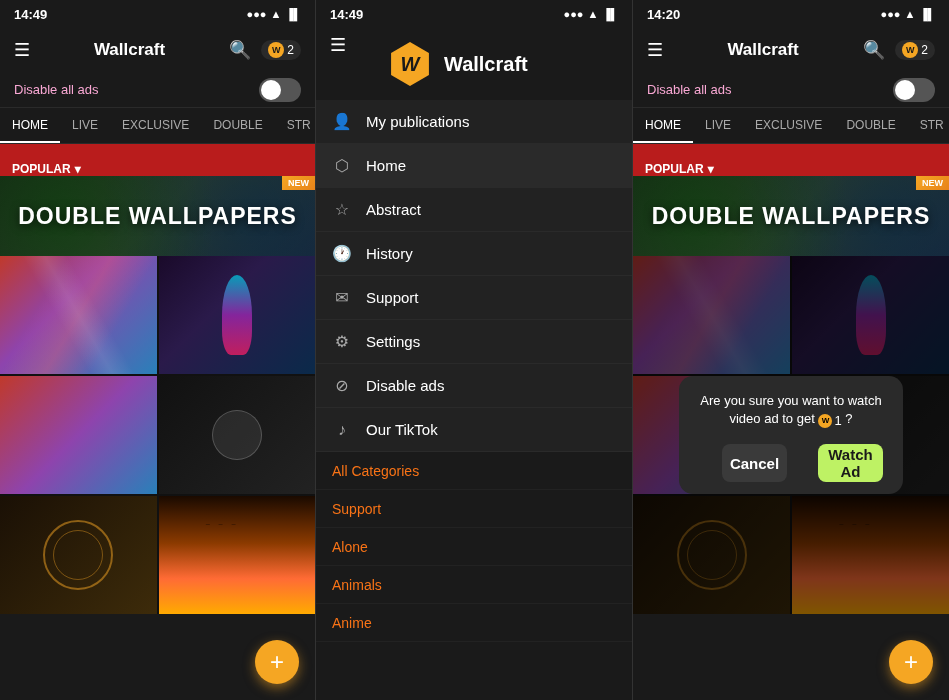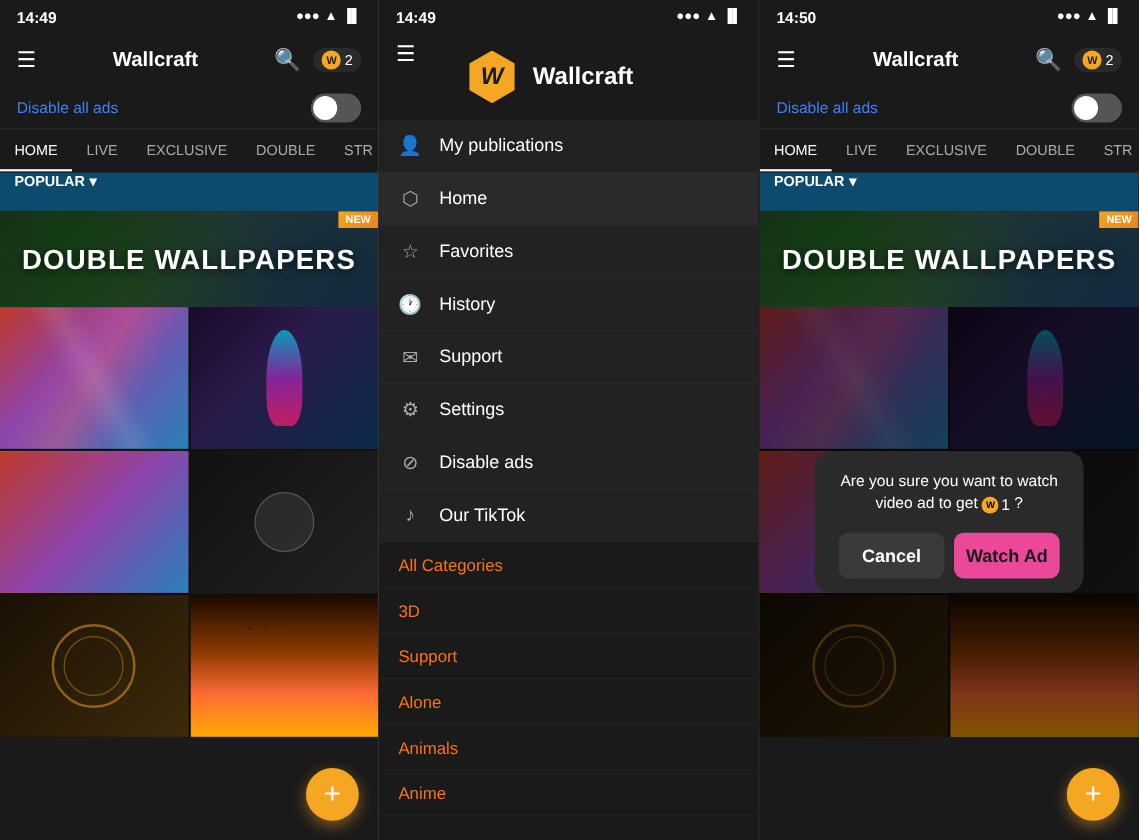--- a/index.html
+++ b/index.html
@@ -119,21 +119,21 @@
     .disable-ads-row {
       height: 36px;
       background: #1a1a1a;
       display: flex;
       align-items: center;
       justify-content: space-between;
       padding: 0 14px;
       border-bottom: 1px solid #2a2a2a;
     }
     .disable-ads-text {
-      color: #3b82f6;
+      color: #f9a8d4;
       font-size: 13px;
       text-align: center;
     }
     .toggle {
       width: 42px;
       height: 24px;
       background: #555;
       border-radius: 12px;
       position: relative;
       cursor: pointer;
@@ -170,23 +170,23 @@
       border-bottom: 2px solid transparent;
     }
     .cat-tab.active {
       color: #fff;
       border-bottom: 2px solid #fff;
     }
 
     
     .popular-filter {
       height: 32px;
-      background: #0c4a6e;
-      display: flex;
-      align-items: flex-start;
+      background: #b91c1c;
+      display: flex;
+      align-items: flex-end;
       padding: 0 12px;
     }
     .popular-btn {
       display: flex;
       align-items: center;
       gap: 4px;
       color: #fff;
       font-size: 12px;
       font-weight: 600;
       cursor: pointer;
@@ -386,27 +386,28 @@
       gap: 8px;
     }
     .dialog-btn {
       flex: 1;
       height: 38px;
       border-radius: 8px;
       font-size: 15px;
       font-weight: 600;
       cursor: pointer;
       border: none;
+      margin-left: 23px;
     }
     .dialog-btn-cancel {
       background: #3a3a3a;
       color: #fff;
     }
     .dialog-btn-watch {
-      background: #ec4899;
+      background: #bef264;
       color: #1a1a1a;
     }
 
     
     .right-top-nav {
       display: flex;
       align-items: center;
       justify-content: space-between;
       height: 44px;
       padding: 0 14px;
@@ -583,21 +584,21 @@
     <div class="menu-item">
       <span class="menu-item-icon">👤</span>
       <span class="menu-item-label">My publications</span>
     </div>
     <div class="menu-item active">
       <span class="menu-item-icon">⬡</span>
       <span class="menu-item-label">Home</span>
     </div>
     <div class="menu-item">
       <span class="menu-item-icon">☆</span>
-      <span class="menu-item-label">Favorites</span>
+      <span class="menu-item-label">Abstract</span>
     </div>
     <div class="menu-item">
       <span class="menu-item-icon">🕐</span>
       <span class="menu-item-label">History</span>
     </div>
     <div class="menu-item">
       <span class="menu-item-icon">✉</span>
       <span class="menu-item-label">Support</span>
     </div>
     <div class="menu-item">
@@ -612,41 +613,38 @@
       <span class="menu-item-icon">♪</span>
       <span class="menu-item-label">Our TikTok</span>
     </div>
   </div>
 
   <div class="menu-category-list">
     <div class="menu-cat-item">
       <span class="menu-cat-item-label">All Categories</span>
     </div>
     <div class="menu-cat-item">
-      <span class="menu-cat-item-label">3D</span>
-    </div>
-    <div class="menu-cat-item">
       <span class="menu-cat-item-label">Support</span>
     </div>
     <div class="menu-cat-item">
       <span class="menu-cat-item-label">Alone</span>
     </div>
     <div class="menu-cat-item">
       <span class="menu-cat-item-label">Animals</span>
     </div>
     <div class="menu-cat-item">
       <span class="menu-cat-item-label">Anime</span>
     </div>
   </div>
 </div>
 
 <div class="panel panel-right">
 
   <div class="status-bar">
-    <span class="status-time">14:50</span>
+    <span class="status-time">14:20</span>
     <div class="status-icons">
       <span>●●●</span>
       <span>▲</span>
       <span>▐▌</span>
     </div>
   </div>
 
   <div class="right-top-nav">
     <button class="icon-btn">☰</button>
     <span class="nav-title">Wallcraft</span>

